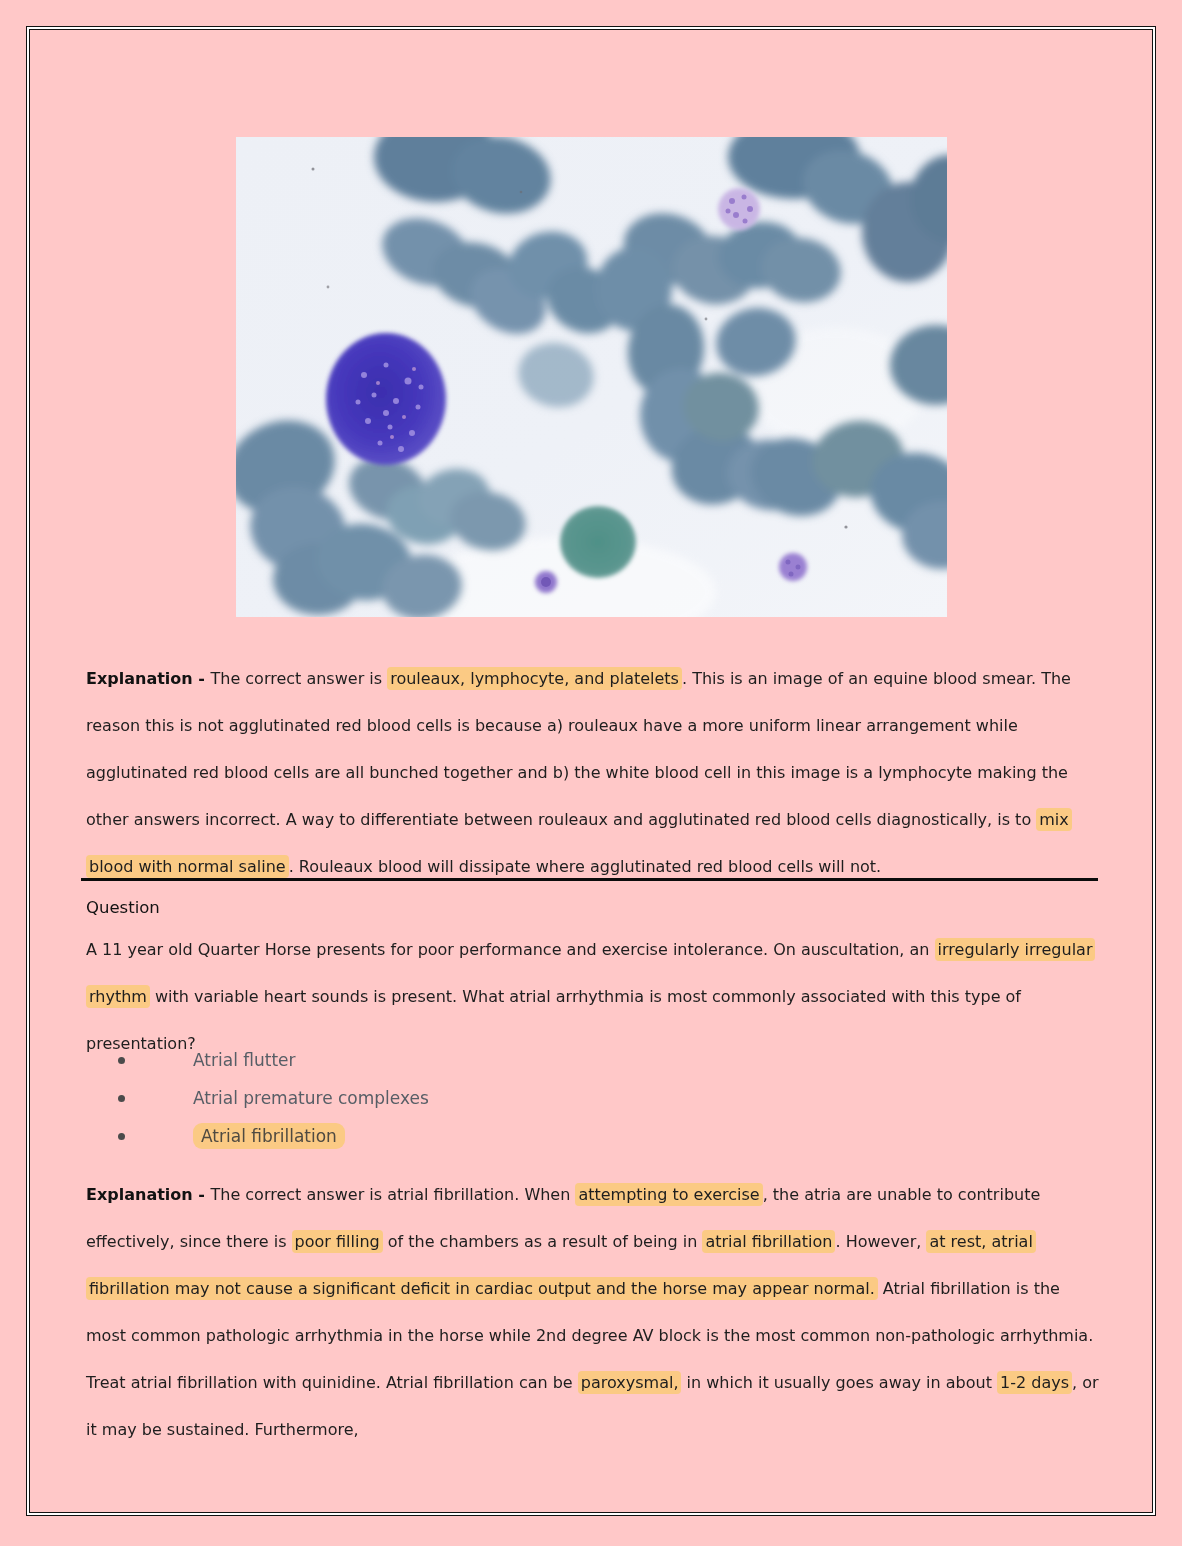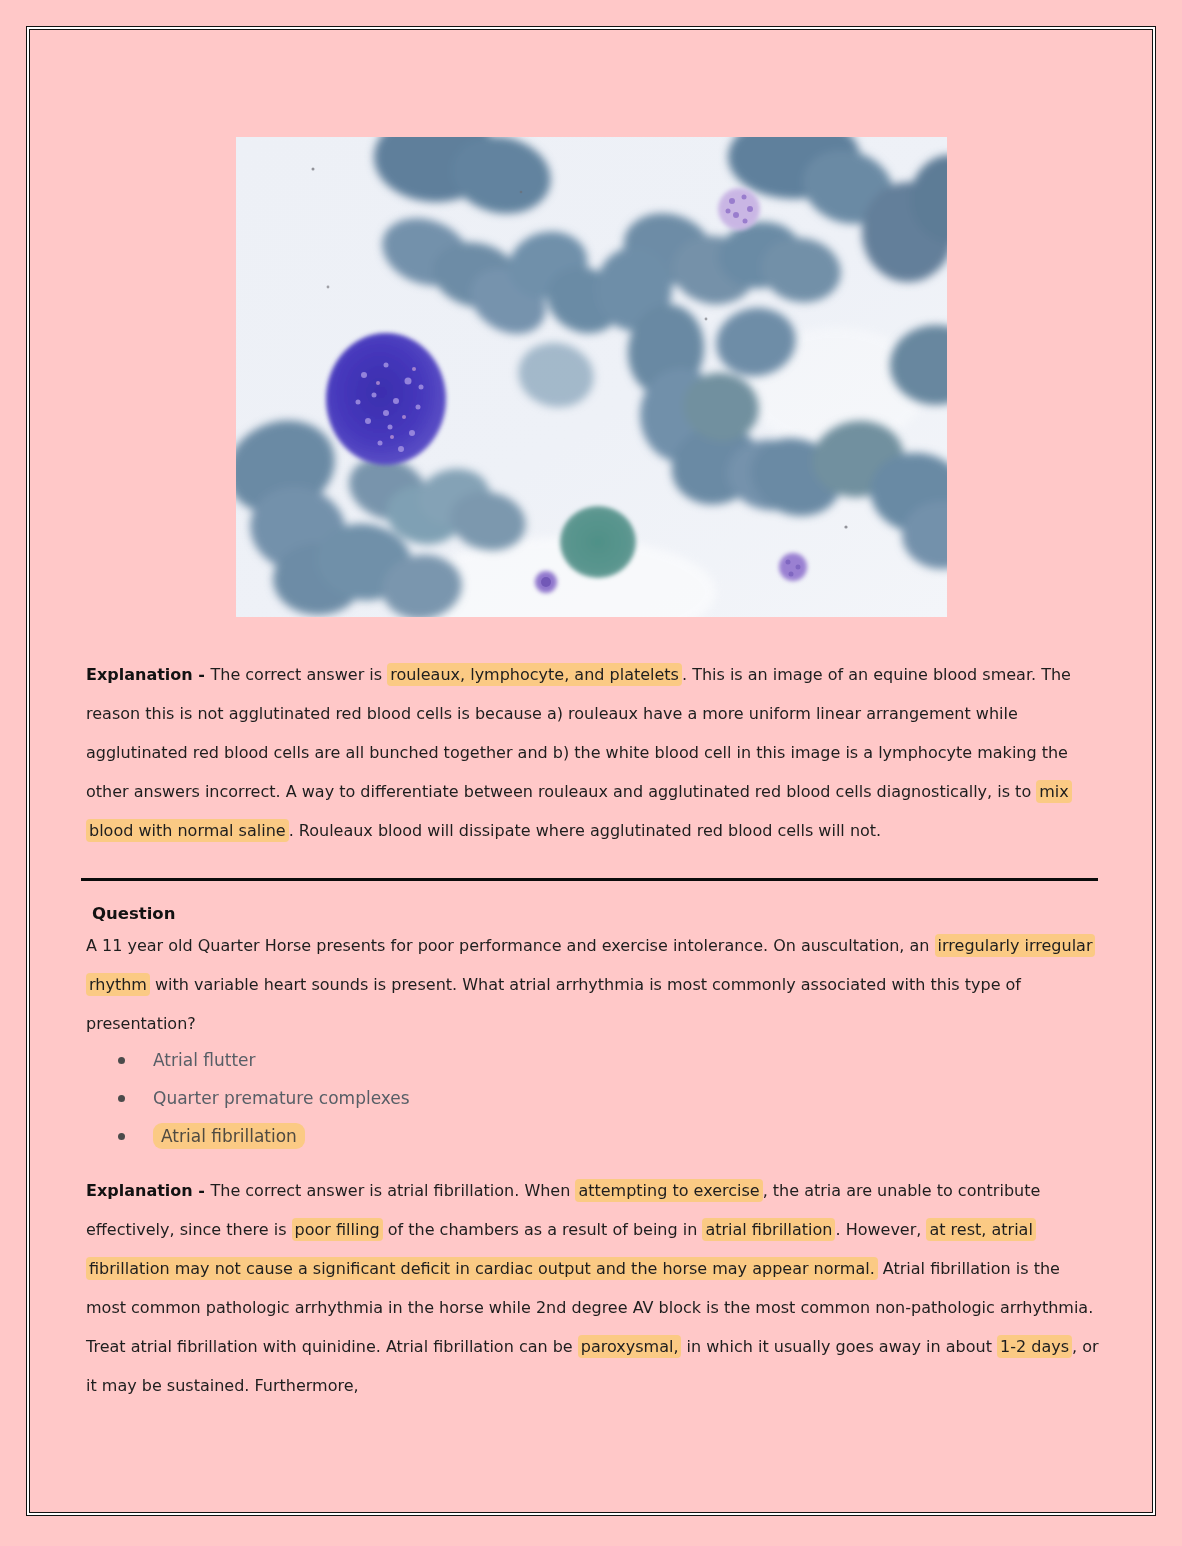--- a/index.html
+++ b/index.html
@@ -17,45 +17,45 @@
   }
   .frame::after{
     content:"";position:absolute;inset:2px;border:1.5px solid #121212;
   }
   .smear{
     position:absolute;left:236px;top:137px;width:711px;height:480px;margin:0;z-index:1;
   }
   .smear svg{display:block;width:100%;height:100%;}
   .para{
     position:absolute;left:86px;width:1013px;margin:0;
-    font-size:16px;line-height:39px;color:#1e1e1e;z-index:2;
+    font-size:16px;line-height:47px;color:#1e1e1e;z-index:2;
   }
   .p1{top:655px;}
   .q-body{top:926px;}
   .p2{top:1171px;}
   .divider{
     position:absolute;left:81px;top:878px;width:1017px;height:2.5px;
     background:#0b0b0b;border:none;margin:0;z-index:2;
   }
   .q-title{
-    position:absolute;left:86px;top:898px;margin:6px;
-    font-size:16.5px;font-weight:bold;color:#121212;z-index:2;
+    position:absolute;left:86px;top:898px;margin:0;
+    font-size:16.5px;font-weight:normal;color:#121212;z-index:2;
   }
   .hl{
     background:#fbca84;border-radius:4px;padding:2px 3px;
     box-decoration-break:clone;-webkit-box-decoration-break:clone;
   }
   .bold{font-weight:bold;color:#121212;}
   .options{
     position:absolute;left:118px;top:1041px;margin:0;padding:0;
     list-style:none;z-index:2;
   }
   .option{
     height:38px;display:flex;align-items:center;
-    font-size:17px;color:#575e66;
+    font-size:17px;color:#575e66;gap:40px;
   }
   .bullet{
     width:7px;height:7px;border-radius:50%;background:#4b4b4b;
     margin-right:28px;flex:0 0 auto;
   }
   .hl-option{
     background:#fbca84;border-radius:9px;padding:3px 8px;color:#4f4a41;
   }
 </style>
 </head>
@@ -211,21 +211,21 @@
 
 <p class="para q-body"><span>A 11 year old Quarter Horse presents for poor performance and exercise intolerance. On auscultation, an </span><span class="hl">irregularly irregular rhythm</span><span> with variable heart sounds is present. What atrial arrhythmia is most commonly associated with this type of presentation?</span></p>
 
 <ul class="options">
   <li class="option">
     <span class="bullet"></span>
     <span class="opt-label">Atrial flutter</span>
   </li>
   <li class="option">
     <span class="bullet"></span>
-    <span class="opt-label">Quarter premature complexes</span>
+    <span class="opt-label">Atrial premature complexes</span>
   </li>
   <li class="option">
     <span class="bullet"></span>
     <span class="opt-label hl-option">Atrial fibrillation</span>
   </li>
 </ul>
 
 <p class="para p2"><span class="bold">Explanation - </span><span>The correct answer is atrial fibrillation. When </span><span class="hl">attempting to exercise</span><span>, the atria are unable to contribute effectively, since there is </span><span class="hl">poor filling</span><span> of the chambers as a result of being in </span><span class="hl">atrial fibrillation</span><span>. However, </span><span class="hl">at rest, atrial fibrillation may not cause a significant deficit in cardiac output and the horse may appear normal.</span><span> Atrial fibrillation is the most common pathologic arrhythmia in the horse while 2nd degree AV block is the most common non-pathologic arrhythmia. Treat atrial fibrillation with quinidine. Atrial fibrillation can be </span><span class="hl">paroxysmal,</span><span> in which it usually goes away in about </span><span class="hl">1-2 days</span><span>, or it may be sustained. Furthermore,</span></p>
 
 </body></html>

